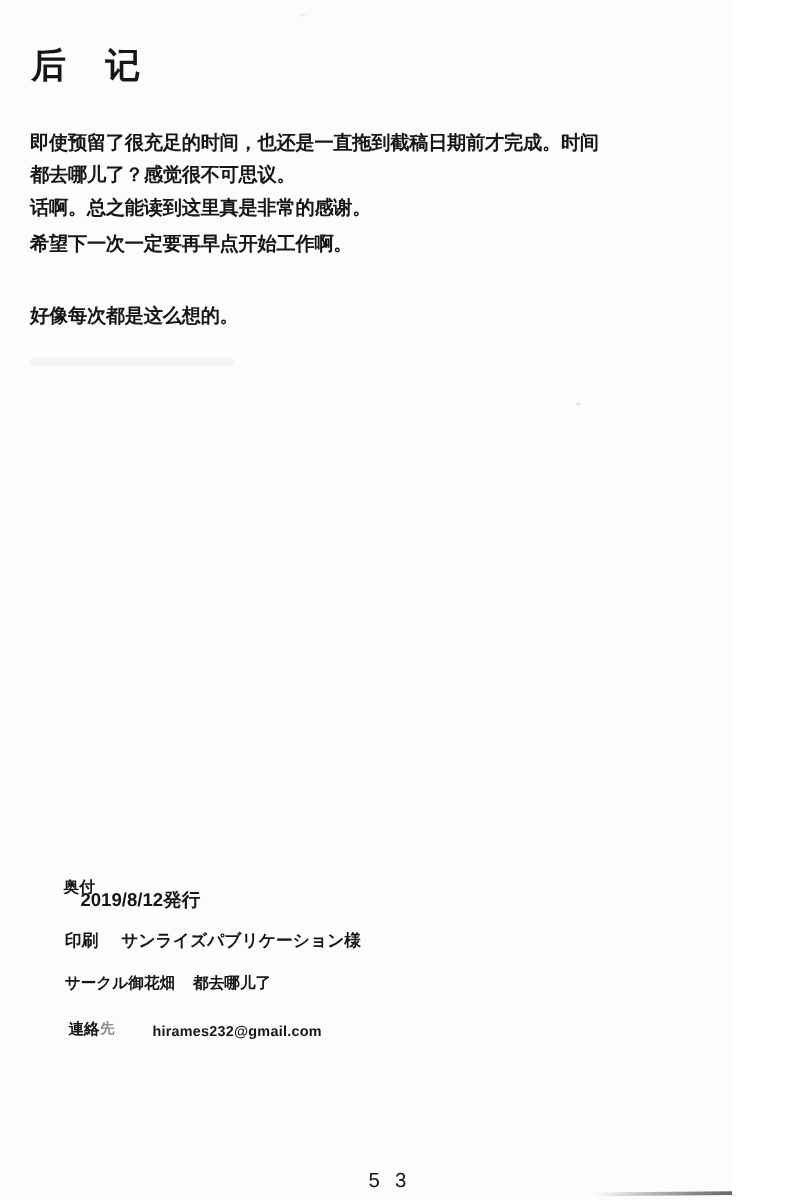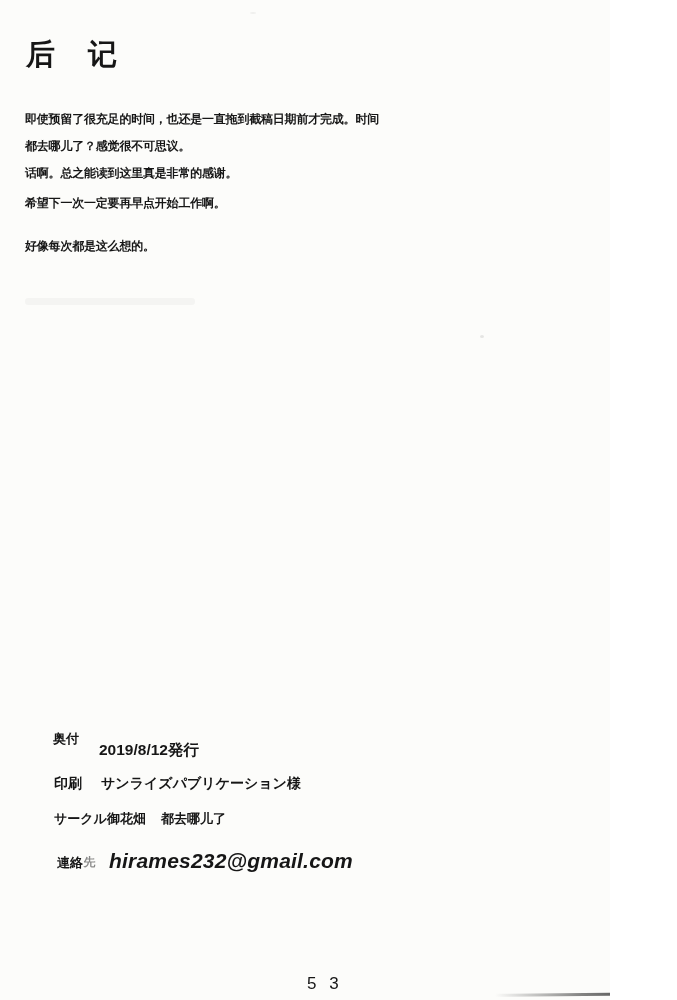--- a/index.html
+++ b/index.html
@@ -17,44 +17,43 @@
   .title {
     left: 26px; top: 35px;
     font-size: 29px;
     font-weight: 700;
     letter-spacing: 2px;
     white-space: nowrap;
   }
 
   .body-block { left: 25px; top: 106px; width: 640px; }
   .body-line {
-    font-size: 12px;
+    font-size: 16px;
     font-weight: 700;
     letter-spacing: -0.2px;
     line-height: 27px;
     white-space: nowrap;
   }
   .gap-sm { margin-top: 3px; }
-  .gap-lg { margin-top: 16px; }
+  .gap-lg { margin-top: 33px; }
 
   .colophon-item { font-weight: 700; white-space: nowrap; }
   .c-heading { left: 53px; top: 730px; font-size: 13px; }
-  .c-date    { left: 67px; top: 740px; font-size: 15.5px; margin-left: 32px; }
+  .c-date    { left: 67px; top: 740px; font-size: 15.5px; }
   .c-printer { left: 54px; top: 775px; font-size: 14px; }
   .c-circle  { left: 54px; top: 810px; font-size: 13px; }
   .c-contact { left: 57px; top: 849px; font-size: 13px; }
   .sep-lg { margin-left: 19px; }
   .sep-md { margin-left: 15px; }
   .faded-glyph { opacity: 0.5; display: inline-block; transform: scale(0.92) translateY(-1px); }
   .email {
-    font-size: 21px;
-    margin-left: 13px;
+    font-size: 12px;
+    margin-left: 31px;
     letter-spacing: 0.2px;
     vertical-align: -1px;
-    font-style: italic;
   }
 
   .page-number {
     left: 307px; top: 974px;
     font-size: 17px;
     font-weight: 400;
     letter-spacing: 4px;
     white-space: nowrap;
   }
 

